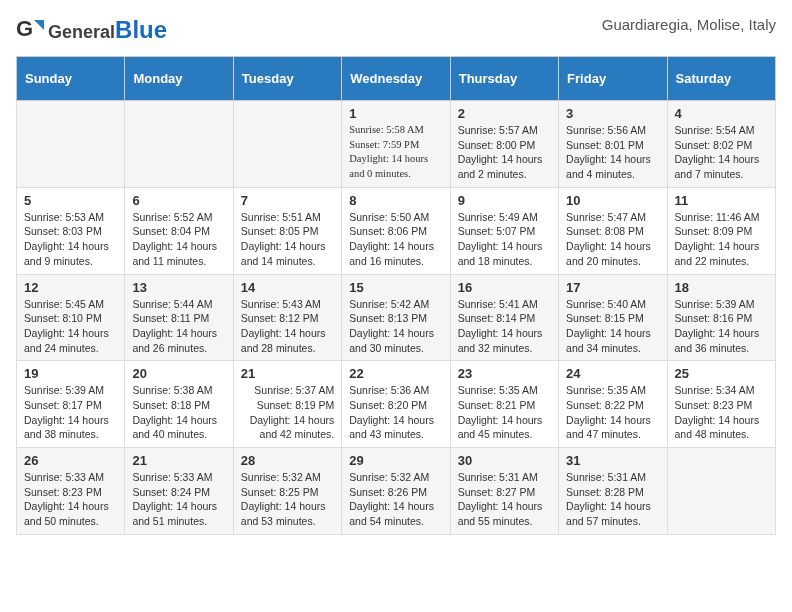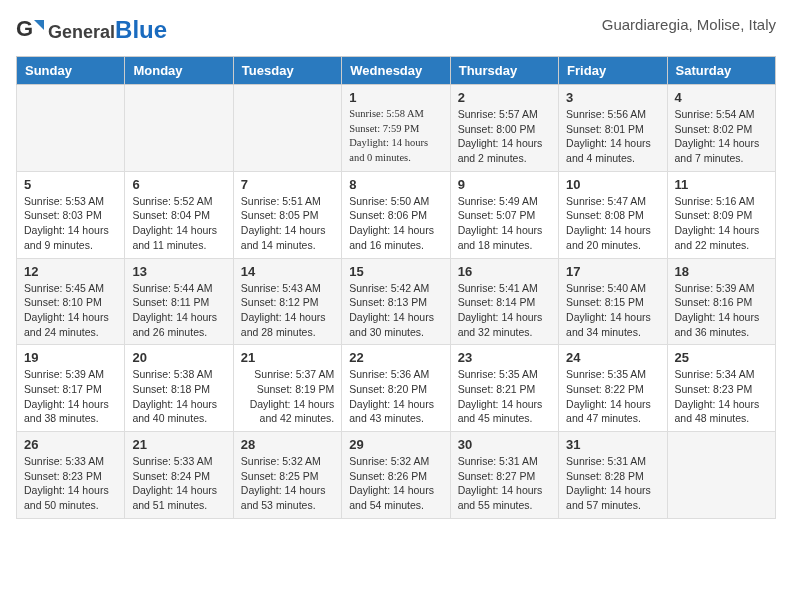--- a/index.html
+++ b/index.html
@@ -47,21 +47,21 @@
       font-size: 15px;
       color: #555;
     }
     table {
       width: 100%;
       border-collapse: collapse;
     }
     thead tr th {
       background-color: #2a7abf;
       color: #fff;
-      padding: 6px 8px;
+      padding: 14px 8px;
       font-size: 13px;
       font-weight: bold;
       text-align: left;
       border: 1px solid #ccc;
       margin-left: 48px;
     }
     tbody tr td {
       vertical-align: top;
       padding: 5px 7px;
       font-size: 11px;
@@ -191,21 +191,21 @@
         </td>
         <td>
           <span class="day-number">10</span>
           <div class="day-info" style="white-space: pre-line;">Sunrise: 5:47 AM
 Sunset: 8:08 PM
 Daylight: 14 hours
 and 20 minutes.</div>
         </td>
         <td>
           <span class="day-number">11</span>
-          <div class="day-info" style="white-space: pre-line;">Sunrise: 5:16 AM
+          <div class="day-info" style="white-space: pre-line;">Sunrise: 11:46 AM
 Sunset: 8:09 PM
 Daylight: 14 hours
 and 22 minutes.</div>
         </td>
       </tr>
       <tr>
         <td>
           <span class="day-number">12</span>
           <div class="day-info" style="white-space: pre-line;">Sunrise: 5:45 AM
 Sunset: 8:10 PM

